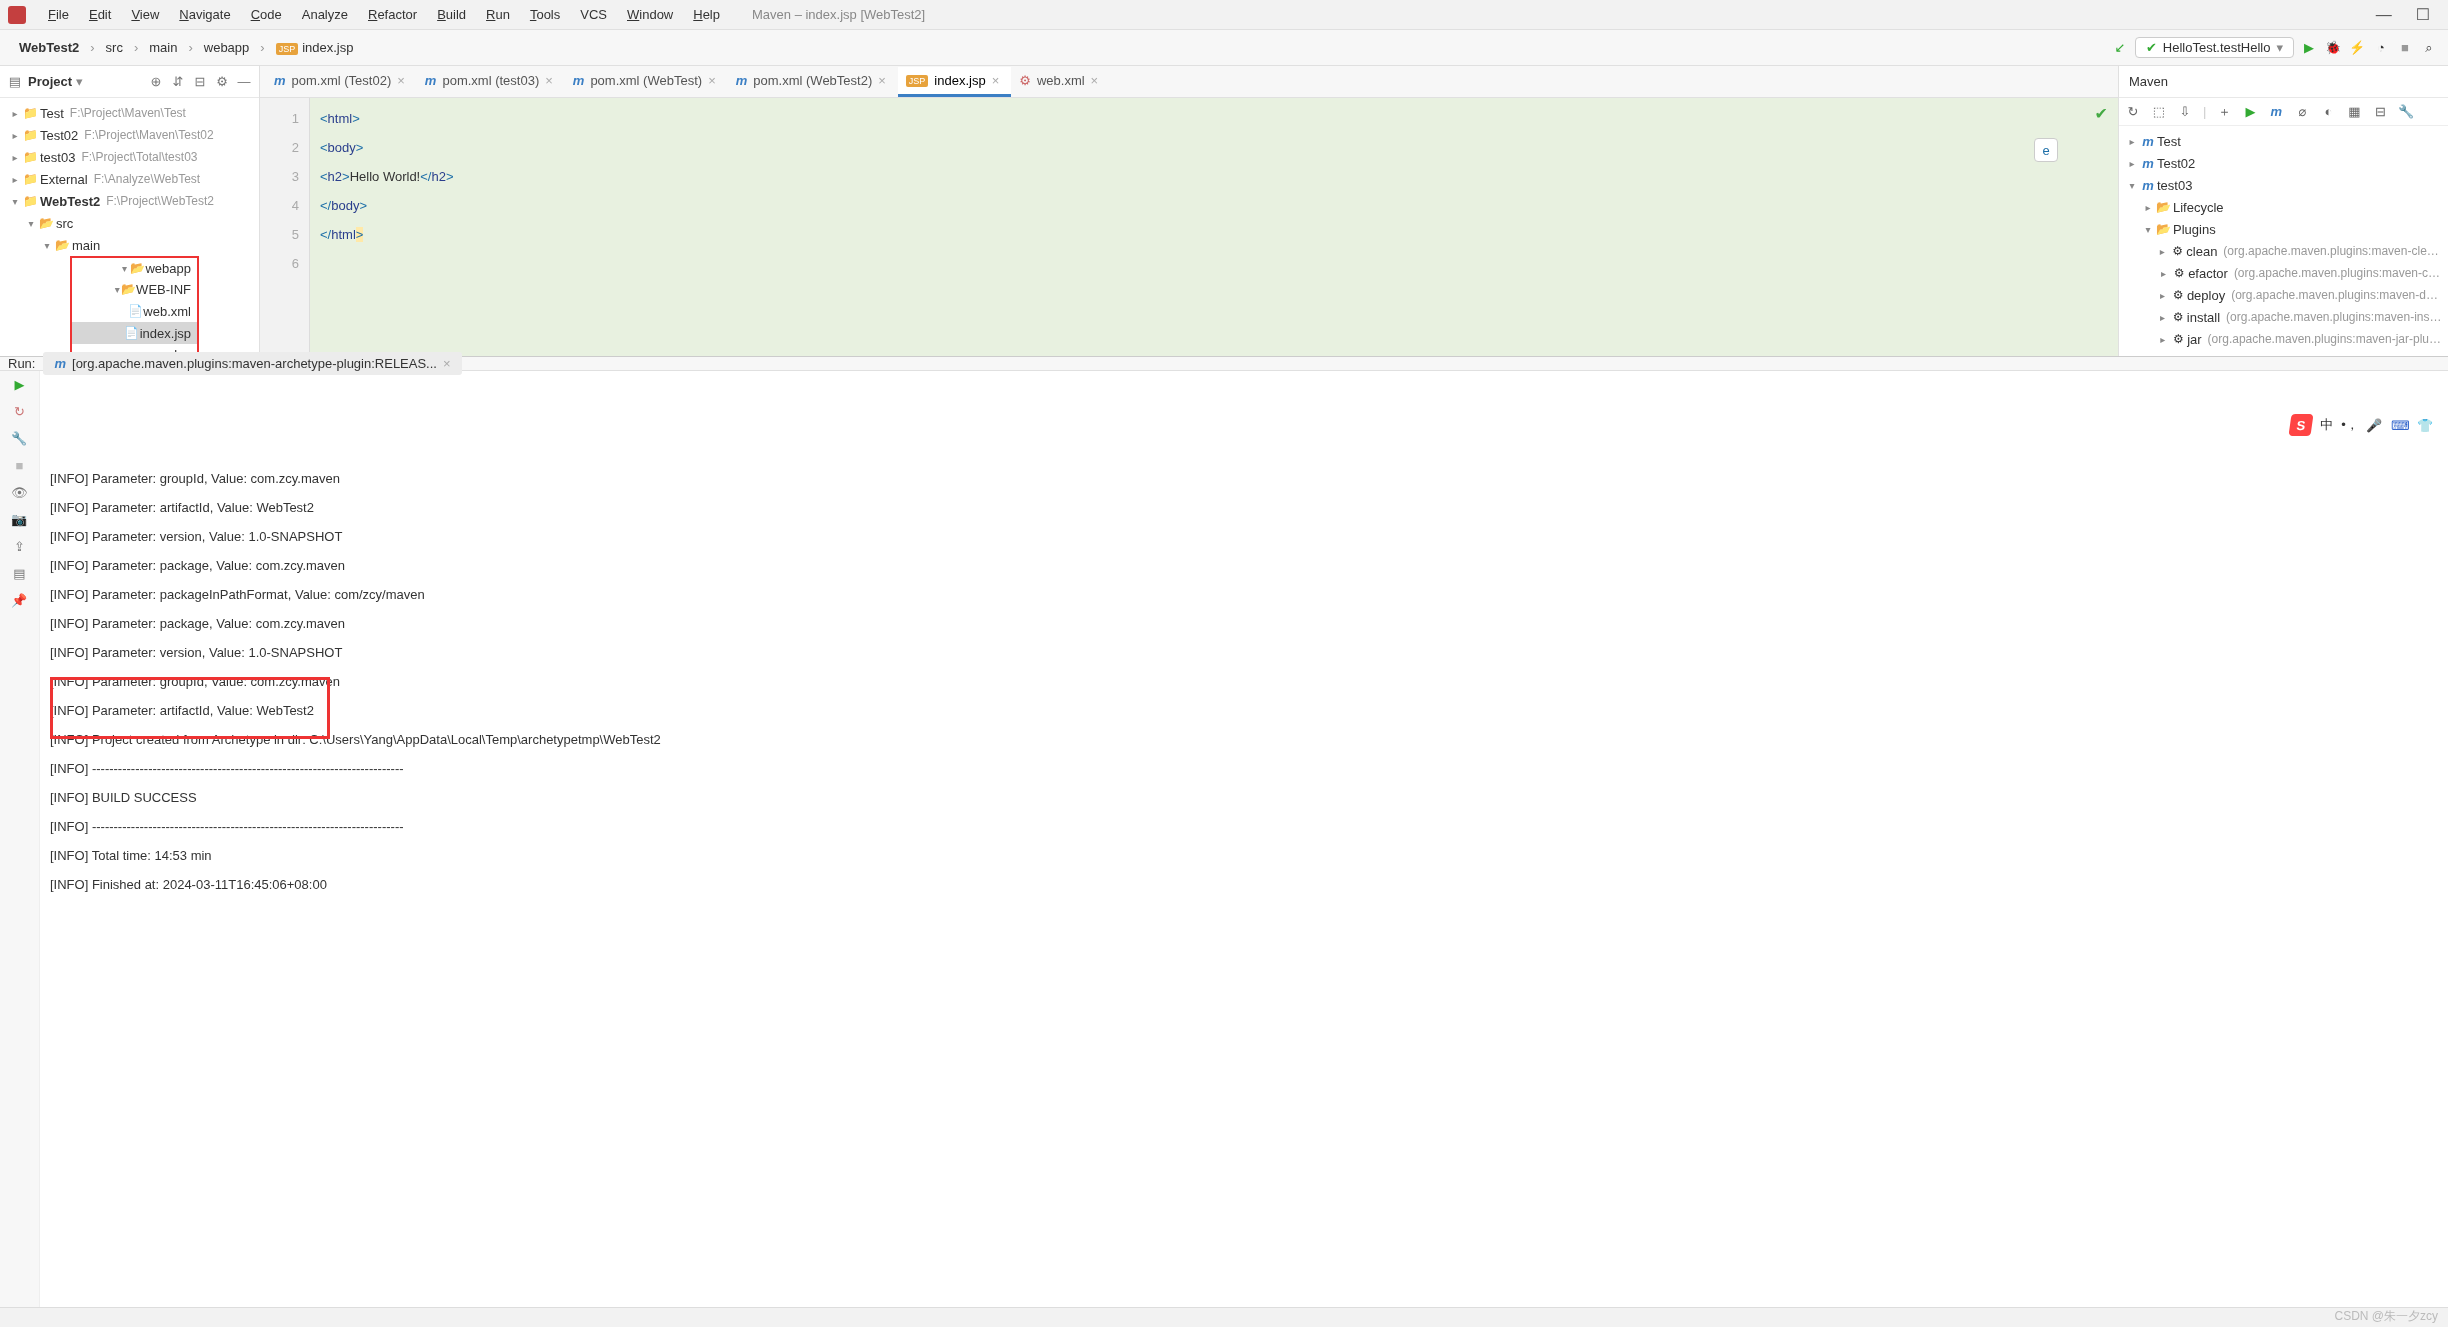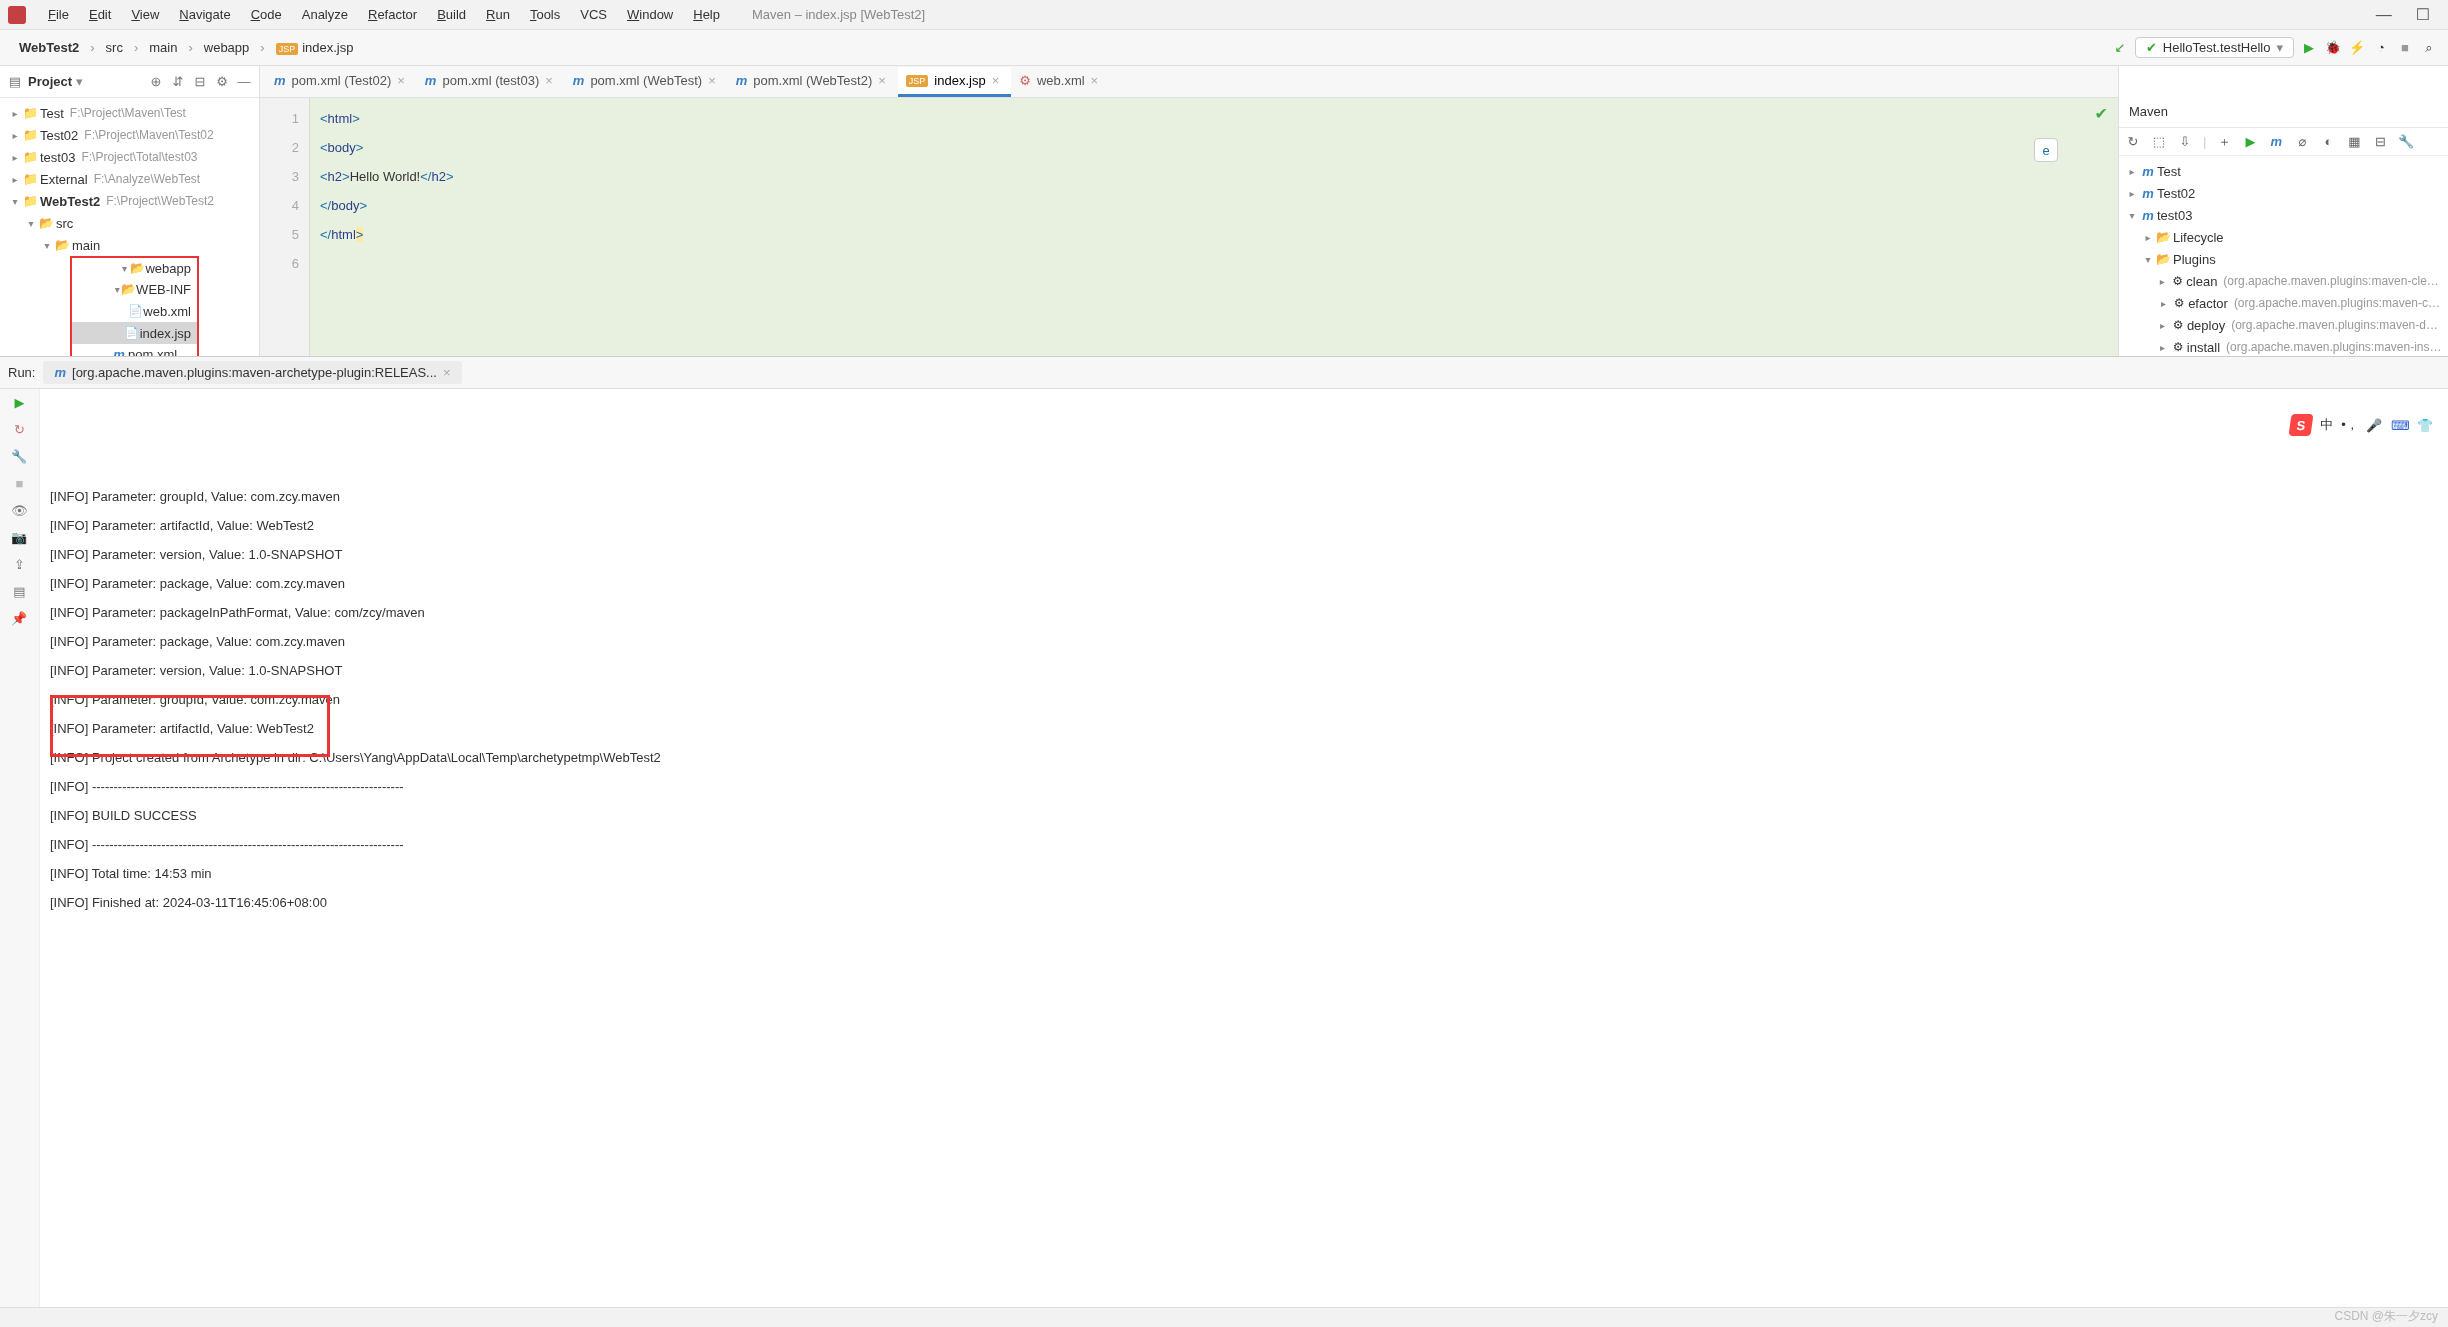--- a/index.html
+++ b/index.html
@@ -51,28 +51,28 @@
 .code div { height:29px; line-height:29px; }
 .tag { color:#1e6fa8; }
 .tagname { color:#2a3e8c; font-weight:500; }
 .txt { color:#333; }
 .hl-y { background:#ffe9a8; }
 .mark-ok { position:absolute; top:6px; right:10px; color:#4a4; font-size:16px; }
 .edge-ic { position:absolute; top:40px; right:60px; width:24px; height:24px; border:1px solid #ccc; border-radius:4px; background:#fff; display:flex; align-items:center; justify-content:center; color:#1e6fa8; }
 .crumb-bar { height:22px; border-top:1px solid #e0e0e0; padding:0 40px; font-size:12px; color:#777; display:flex; align-items:center; background:#f7f7f7; }
 
 .maven-panel { width:330px; border-left:1px solid #e0e0e0; background:#fff; display:flex; flex-direction:column; }
-.maven-head { height:32px; border-bottom:1px solid #e8e8e8; display:flex; align-items:center; padding:0 10px;margin-top:30px; }
+.maven-head { height:32px; border-bottom:1px solid #e8e8e8; display:flex; align-items:center; padding:0 10px; }
 .maven-tools { height:28px; border-bottom:1px solid #eee; display:flex; align-items:center; padding:0 6px; gap:10px; }
 .maven-tools .ic { width:16px; text-align:center; color:#666; cursor:pointer; }
 .mtree { flex:1; overflow:hidden; padding:4px 0; }
 .mtree .tree-row .hint { font-size:12px; overflow:hidden; text-overflow:ellipsis; }
 
 .run-panel { position:absolute; left:0; right:0; bottom:20px; top:calc(30px + 36px + 290px); background:#fff; border-top:1px solid #ccc; display:flex; flex-direction:column; }
-.run-tabs { height:32px; border-bottom:1px solid #e0e0e0; display:flex; align-items:center; padding:0 8px; gap:8px; background:#f7f7f7; }
+.run-tabs { height:14px; border-bottom:1px solid #e0e0e0; display:flex; align-items:center; padding:0 8px; gap:8px; background:#f7f7f7; }
 .run-tabs .rtab { padding:3px 10px; border:1px solid transparent; border-radius:3px; display:flex; align-items:center; gap:6px; background:#ececec; }
 .run-body { flex:1; display:flex; min-height:0; }
 .run-left { width:40px; background:#f7f7f7; border-right:1px solid #eee; display:flex; flex-direction:column; align-items:center; padding:6px 0; gap:12px; }
 .run-left .ic { color:#777; cursor:pointer; }
 .run-left .play { color:#3a3; }
 .run-tree { width:100px; border-right:1px solid #eee; padding:6px; font-size:12px; }
 .run-tree .ok { color:#3a3; margin-right:4px; }
 .console { flex:1; padding:6px 10px; font-family:Consolas,monospace; font-size:16px; line-height:29px; overflow:auto; white-space:pre; position:relative; }
 .console .redbox2 { position:absolute; border:3px solid #e33; }
 

